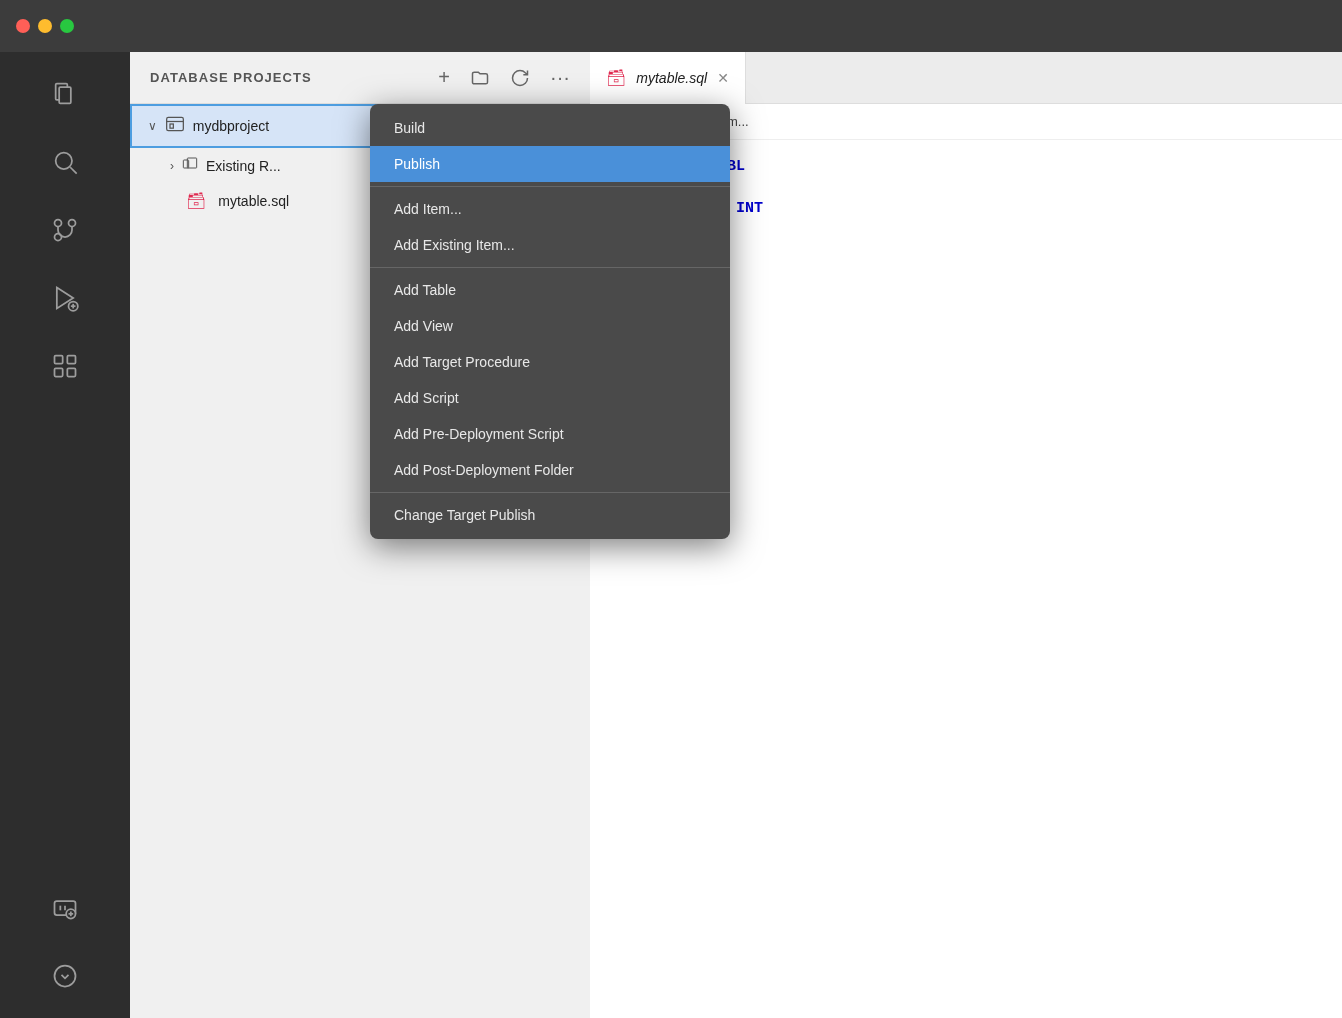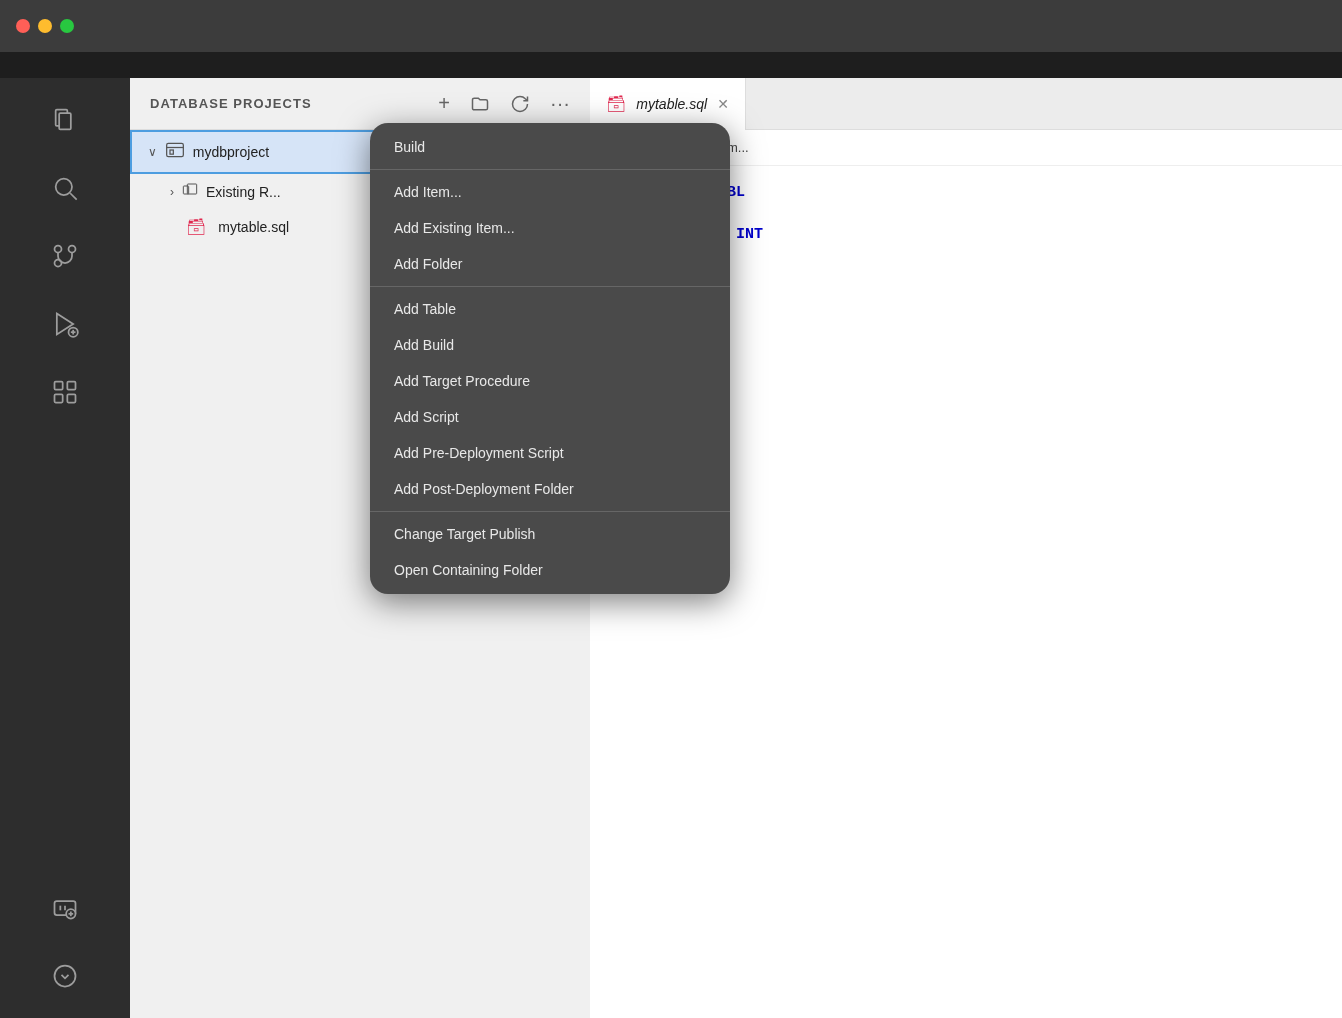--- a/index.html
+++ b/index.html
@@ -36,21 +36,20 @@
     }
     .traffic-light.close { background: #ff5f57; }
     .traffic-light.minimize { background: #febc2e; }
     .traffic-light.maximize { background: #28c840; }
 
     
     .main-layout {
       display: flex;
       flex: 1;
       overflow: hidden;
-      margin-top: 26px;
     }
 
     
     .activity-bar {
       width: 130px;
       background: #2d2d2d;
       display: flex;
       flex-direction: column;
       align-items: center;
       padding: 12px 0;
@@ -120,24 +119,24 @@
     }
     .tree-item .chevron {
       font-size: 12px;
       color: #555;
     }
 
     
     .context-menu {
       position: absolute;
       left: 240px;
-      top: 45px;
+      top: 52px;
       width: 360px;
       background: #4a4a4a;
-      border-radius: 18px;
+      border-radius: 8px;
       box-shadow: 0 8px 32px rgba(0,0,0,0.5);
       z-index: 100;
       padding: 6px 0;
       overflow: hidden;
     }
     .menu-item {
       padding: 10px 24px;
       font-size: 14px;
       color: #e8e8e8;
       cursor: pointer;
@@ -356,34 +355,33 @@
       </span>
       <span>Existing R...</span>
     </div>
     <div class="tree-item" style="padding-left:56px;">
       <span style="color:#e0284f;font-size:16px;margin-right:4px;">🗃</span>
       <span>mytable.sql</span>
     </div>
 
     <div class="context-menu">
       <div class="menu-item">Build</div>
+      <div class="menu-item highlighted">Publish</div>
       <div class="menu-separator"></div>
       <div class="menu-item">Add Item...</div>
       <div class="menu-item">Add Existing Item...</div>
-      <div class="menu-item">Add Folder</div>
       <div class="menu-separator"></div>
       <div class="menu-item">Add Table</div>
-      <div class="menu-item">Add Build</div>
+      <div class="menu-item">Add View</div>
       <div class="menu-item">Add Target Procedure</div>
       <div class="menu-item">Add Script</div>
       <div class="menu-item">Add Pre-Deployment Script</div>
       <div class="menu-item">Add Post-Deployment Folder</div>
       <div class="menu-separator"></div>
       <div class="menu-item">Change Target Publish</div>
-      <div class="menu-item">Open Containing Folder</div>
     </div>
   </div>
 
   <div class="editor-area">
 
     <div class="tab-bar">
       <div class="tab">
         <span class="tab-db-icon">🗃</span>
         <span class="tab-name">mytable.sql</span>
         <span class="close-btn">✕</span>

